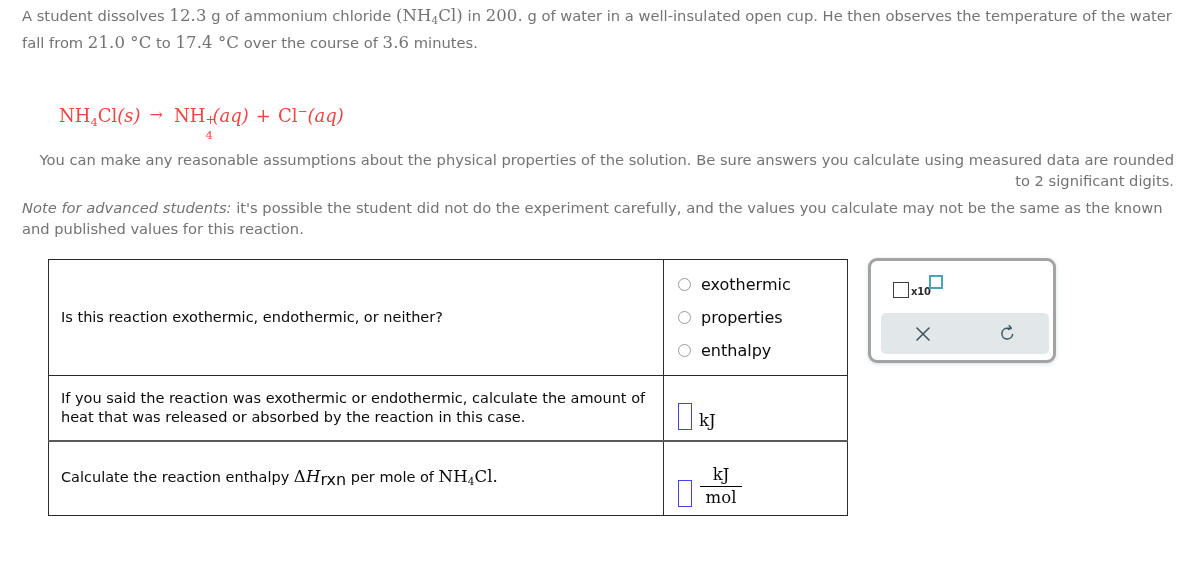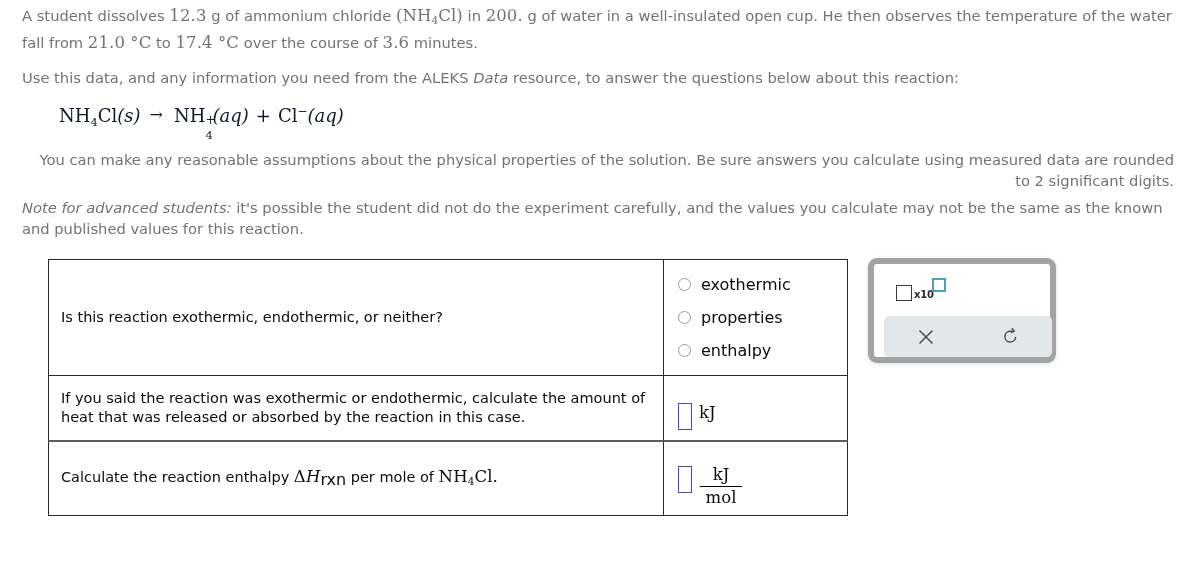--- a/index.html
+++ b/index.html
@@ -50,21 +50,21 @@
   .m sub { vertical-align: -3px; }
 
   
   .equation {
     position: absolute;
     left: 59px;
     top: 104px;
     font-family: "DejaVu Serif", "Liberation Serif", serif;
     font-size: 18px;
     white-space: nowrap;
-    color: #0f172a;
+    color: #ef4444;
   }
   .equation .sub {
     font-size: 11.5px;
     vertical-align: -4px;
   }
   .equation .state {
     font-style: italic;
   }
   .equation .arrow {
     display: inline-block;
@@ -143,21 +143,21 @@
     border: 1px solid #9b9b9b;
     border-radius: 50%;
     background: #fff;
     margin-right: 10px;
     flex: 0 0 auto;
   }
 
   
   .ansline {
     display: flex;
-    align-items: flex-start;
+    align-items: flex-end;
     margin-top: 16px;
   }
   .inputbox {
     width: 12px;
     height: 25px;
     border: 1.6px solid #4343e8;
     background: #fff;
     flex: 0 0 auto;
   }
   .unit {
@@ -187,21 +187,21 @@
   .frac .den { padding: 0 4px; }
 
   
   .toolbar {
     position: absolute;
     left: 868px;
     top: 258px;
     width: 188px;
     height: 105px;
     background: #ffffff;
-    border: 6px solid #a3a3a3;
+    border: 3px solid #a3a3a3;
     border-radius: 9px;
     box-shadow: 0 1px 4px rgba(120,150,160,0.30);
     box-sizing: border-box;
   }
   .tb-top {
     height: 52px;
     position: relative;
   }
   .sci-icon {
     position: absolute;
@@ -256,23 +256,20 @@
 </style>
 </head>
 <body>
 
 <div class="page">
 
   <div class="prose p-intro">
     <span>A student dissolves </span><span class="m">12.3</span><span> g of ammonium chloride </span><span class="m"><span>(</span><span>NH</span><sub>4</sub><span>Cl</span><span>)</span></span><span> in </span><span class="m">200.</span><span> g of water in a well-insulated open cup. He then observes the temperature of the water fall from </span><span class="m">21.0</span><span class="m"> °C</span><span> to </span><span class="m">17.4</span><span class="m"> °C</span><span> over the course of </span><span class="m">3.6</span><span> minutes.</span>
   </div>
 
-  <div class="prose p-use">
-    <span>Use this data, and any information you need from the ALEKS </span><span class="it">Data</span><span> resource, to answer the questions below about this reaction:</span>
-  </div>
 
   <div class="equation">
     <span>NH</span><span class="sub">4</span><span>Cl</span><span class="state">(s)</span><span class="arrow">→</span><span>NH</span><span class="ion"><span class="chg">+</span><span class="sb">4</span></span><span style="display:inline-block;width:7px"></span><span class="state">(aq)</span><span class="plus">+</span><span>Cl</span><span class="chargeCl">−</span><span class="state">(aq)</span>
   </div>
 
   <div class="prose p-assume">You can make any reasonable assumptions about the physical properties of the solution. Be sure answers you calculate using measured data are rounded to 2 significant digits.</div>
 
   <div class="prose p-note">
     <span class="it">Note for advanced students:</span><span> it's possible the student did not do the experiment carefully, and the values you calculate may not be the same as the known and published values for this reaction.</span>
   </div>

